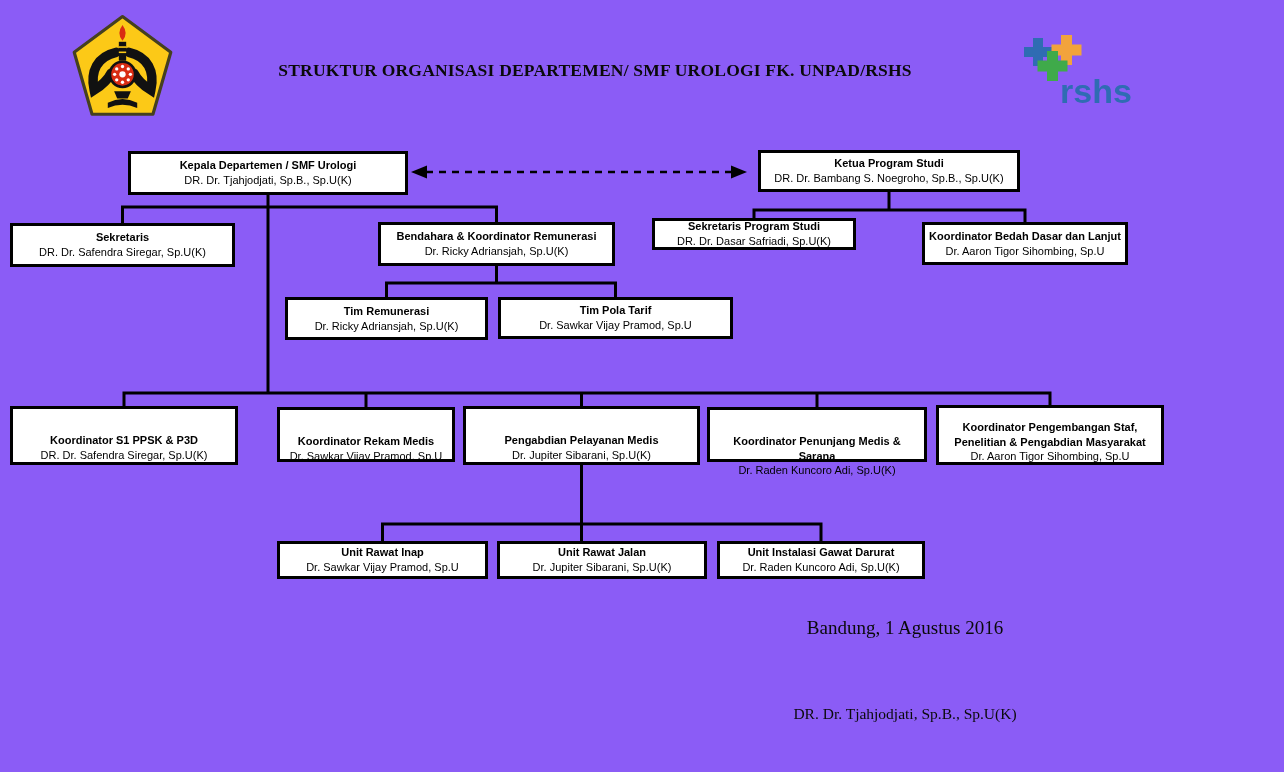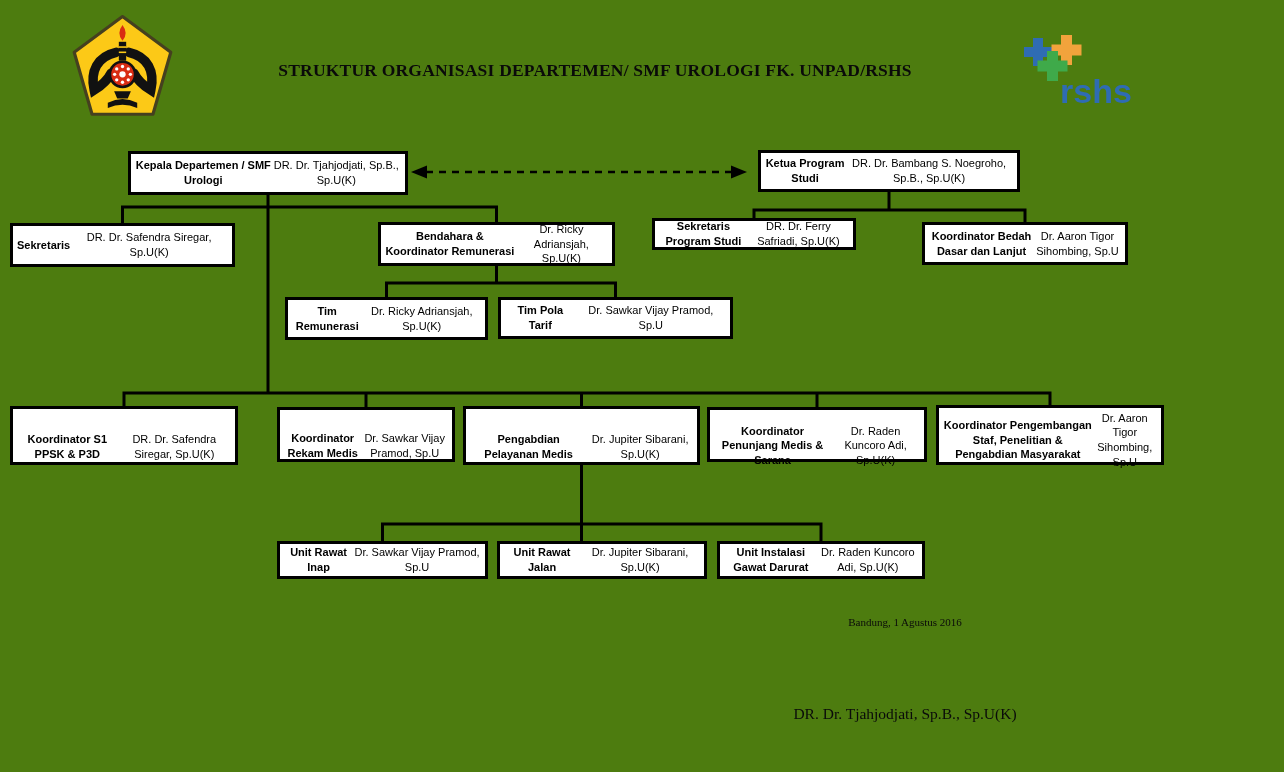--- a/index.html
+++ b/index.html
@@ -1,43 +1,43 @@
 <!DOCTYPE html>
 <html><head>
 <meta charset="utf-8">
 <style>
   html,body{margin:0;padding:0;background:#ffffff;}
   #canvas{
-    position:relative;width:1284px;height:772px;background:#4d7c0f;overflow:hidden;
+    position:relative;width:1284px;height:772px;background:#8b5cf6;overflow:hidden;
     font-family:"Liberation Sans","DejaVu Sans",sans-serif;color:#000;
   }
   
   #page-title{
     position:absolute;left:185px;top:60px;width:820px;text-align:center;
     font-family:"Liberation Serif","DejaVu Serif",serif;
     font-weight:700;font-size:17.5px;letter-spacing:.2px;color:#0a0a0a;
   }
   .logo{position:absolute;}
   #unpad-logo{left:70px;top:12px;width:105px;height:110px;}
   #rshs-logo{left:1022px;top:30px;width:116px;height:84px;}
   
   #connectors{position:absolute;left:0;top:0;width:1284px;height:772px;z-index:1;}
   
   .node{
     position:absolute;z-index:2;background:#fff;border:3px solid #000;
-    box-sizing:border-box;display:flex;align-items:center;
+    box-sizing:border-box;display:flex;flex-direction:column;align-items:center;
     justify-content:center;text-align:center;padding:2px 4px;line-height:1.32;
   }
   .node.tall{justify-content:flex-start;padding-top:24px;}
   .node-title{font-weight:700;font-size:11px;}
   .node-person{font-size:11px;}
   
   #signature{
     position:absolute;left:690px;top:615px;width:430px;text-align:center;
-    font-family:"Liberation Serif","DejaVu Serif",serif;font-size:11px;
+    font-family:"Liberation Serif","DejaVu Serif",serif;font-size:19px;
     line-height:1.32;color:#0a0a0a;z-index:2;
   }
   #signature-name{
     position:absolute;left:690px;top:705px;width:430px;text-align:center;
     font-family:"Liberation Serif","DejaVu Serif",serif;font-size:15.5px;color:#0a0a0a;z-index:2;
   }
 </style>
 </head>
 <body>
 
@@ -121,21 +121,21 @@
   <div class="node" style="left:10px;top:223px;width:225px;height:44px">
     <div class="node-title">Sekretaris</div>
     <div class="node-person">DR. Dr. Safendra Siregar, Sp.U(K)</div>
   </div>
   <div class="node" style="left:378px;top:222px;width:237px;height:44px">
     <div class="node-title">Bendahara &amp; Koordinator Remunerasi</div>
     <div class="node-person">Dr. Ricky Adriansjah, Sp.U(K)</div>
   </div>
   <div class="node" style="left:652px;top:218px;width:204px;height:32px">
     <div class="node-title">Sekretaris Program Studi</div>
-    <div class="node-person">DR. Dr. Ferry Safriadi, Sp.U(K)</div>
+    <div class="node-person">DR. Dr. Dasar Safriadi, Sp.U(K)</div>
   </div>
   <div class="node" style="left:922px;top:222px;width:206px;height:43px">
     <div class="node-title">Koordinator Bedah Dasar dan Lanjut</div>
     <div class="node-person">Dr. Aaron Tigor Sihombing, Sp.U</div>
   </div>
 
   <div class="node" style="left:285px;top:297px;width:203px;height:43px">
     <div class="node-title">Tim Remunerasi</div>
     <div class="node-person">Dr. Ricky Adriansjah, Sp.U(K)</div>
   </div>

